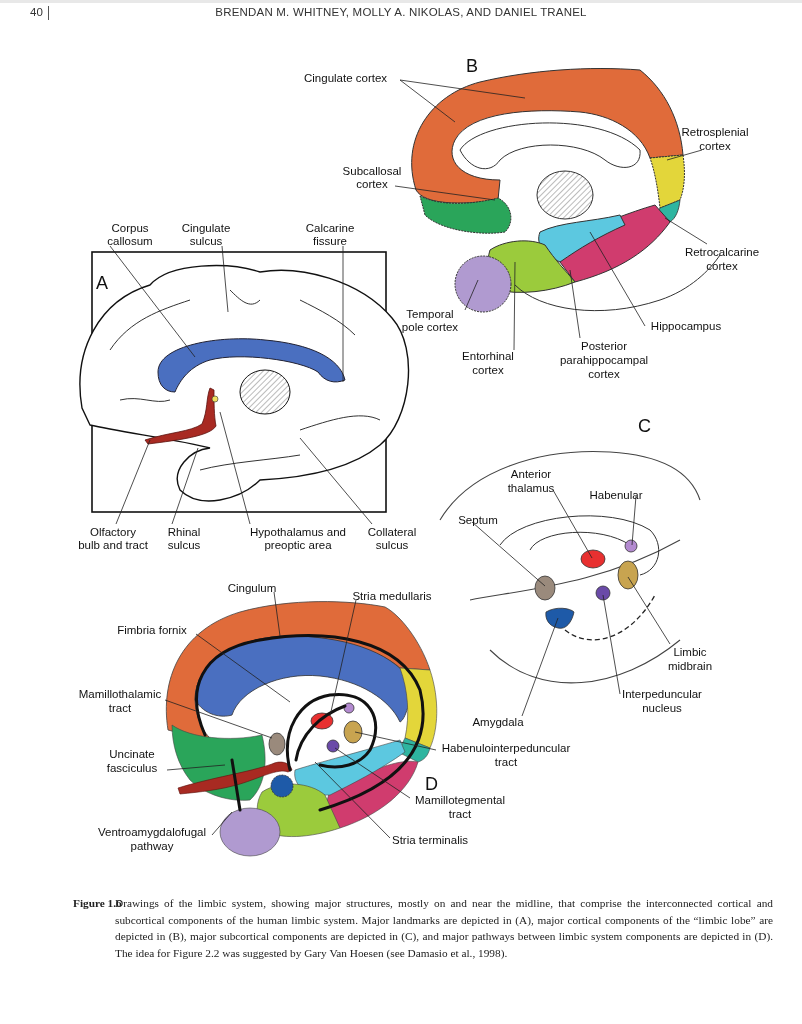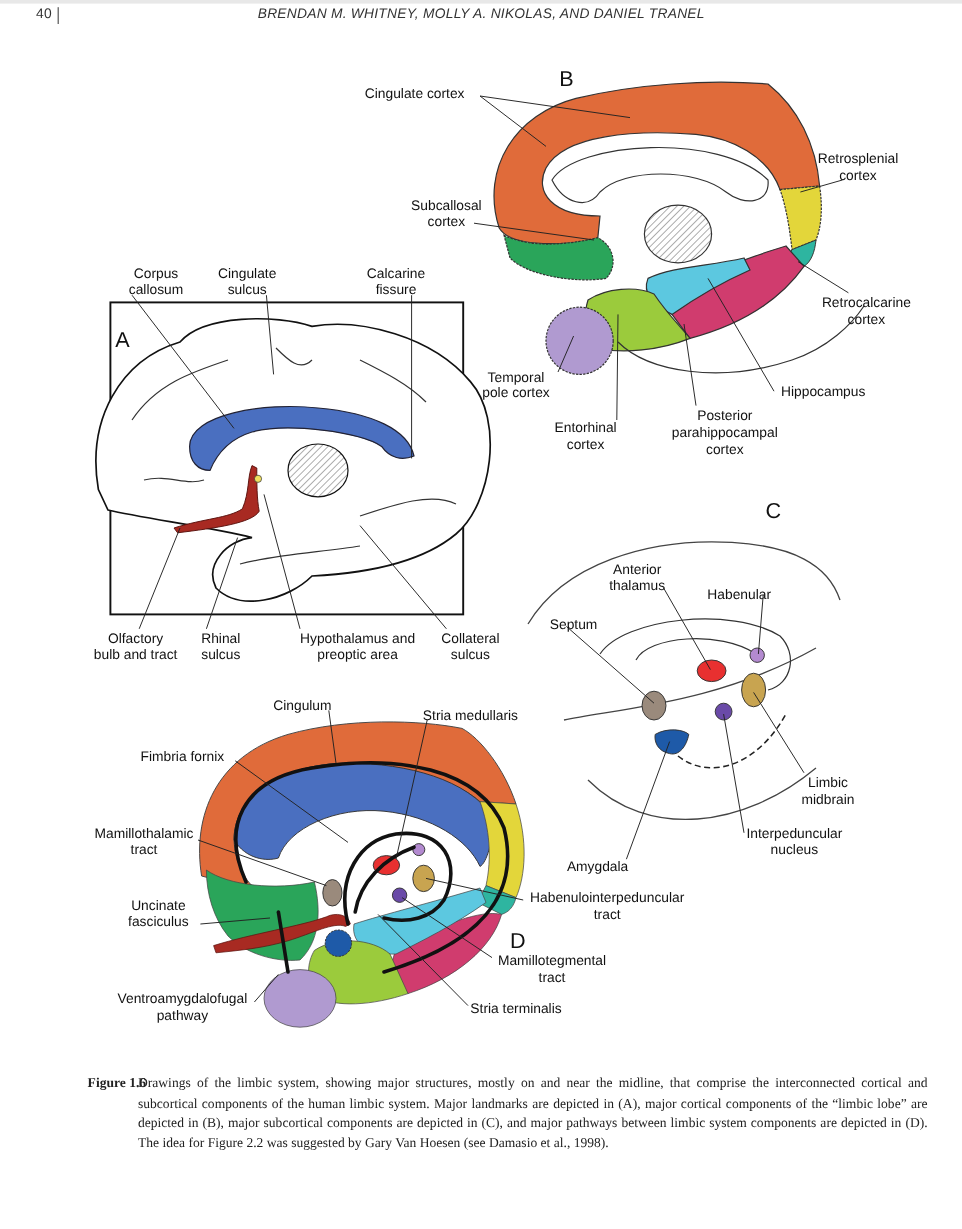--- a/index.html
+++ b/index.html
@@ -1,21 +1,21 @@
 <!DOCTYPE html>
 <html><head>
 <meta charset="utf-8">
 <style>
   html,body{margin:0;padding:0;background:#fff;}
   body{width:802px;height:1024px;position:relative;overflow:hidden;font-family:"Liberation Sans",sans-serif;color:#111;}
   .topline{position:absolute;left:0;top:0;width:802px;height:3px;background:#e8e8e8;}
   .hdr{position:absolute;top:6px;font-family:"Liberation Sans",sans-serif;font-size:11.5px;letter-spacing:0.2px;color:#333;}
   .pg{left:30px;}
   .pgbar{position:absolute;left:48px;top:6px;width:1px;height:14px;background:#555;}
-  .run{left:0;width:802px;text-align:center;font-style:italic;}
+  .run{left:0;width:802px;text-align:center;}
   svg{position:absolute;left:0;top:0;}
   svg text{font-family:"Liberation Sans",sans-serif;font-size:11.5px;fill:#111;}
   svg text.panel{font-size:18px;}
   .caption{position:absolute;left:73px;top:895px;width:700px;font-family:"Liberation Serif",serif;font-size:11.3px;line-height:16.5px;color:#222;}
   .caption .lbl{font-weight:bold;position:absolute;left:0;top:0;}
   .caption .txt{margin-left:42px;text-align:justify;display:block;}
 </style>
 </head>
 <body>
 

